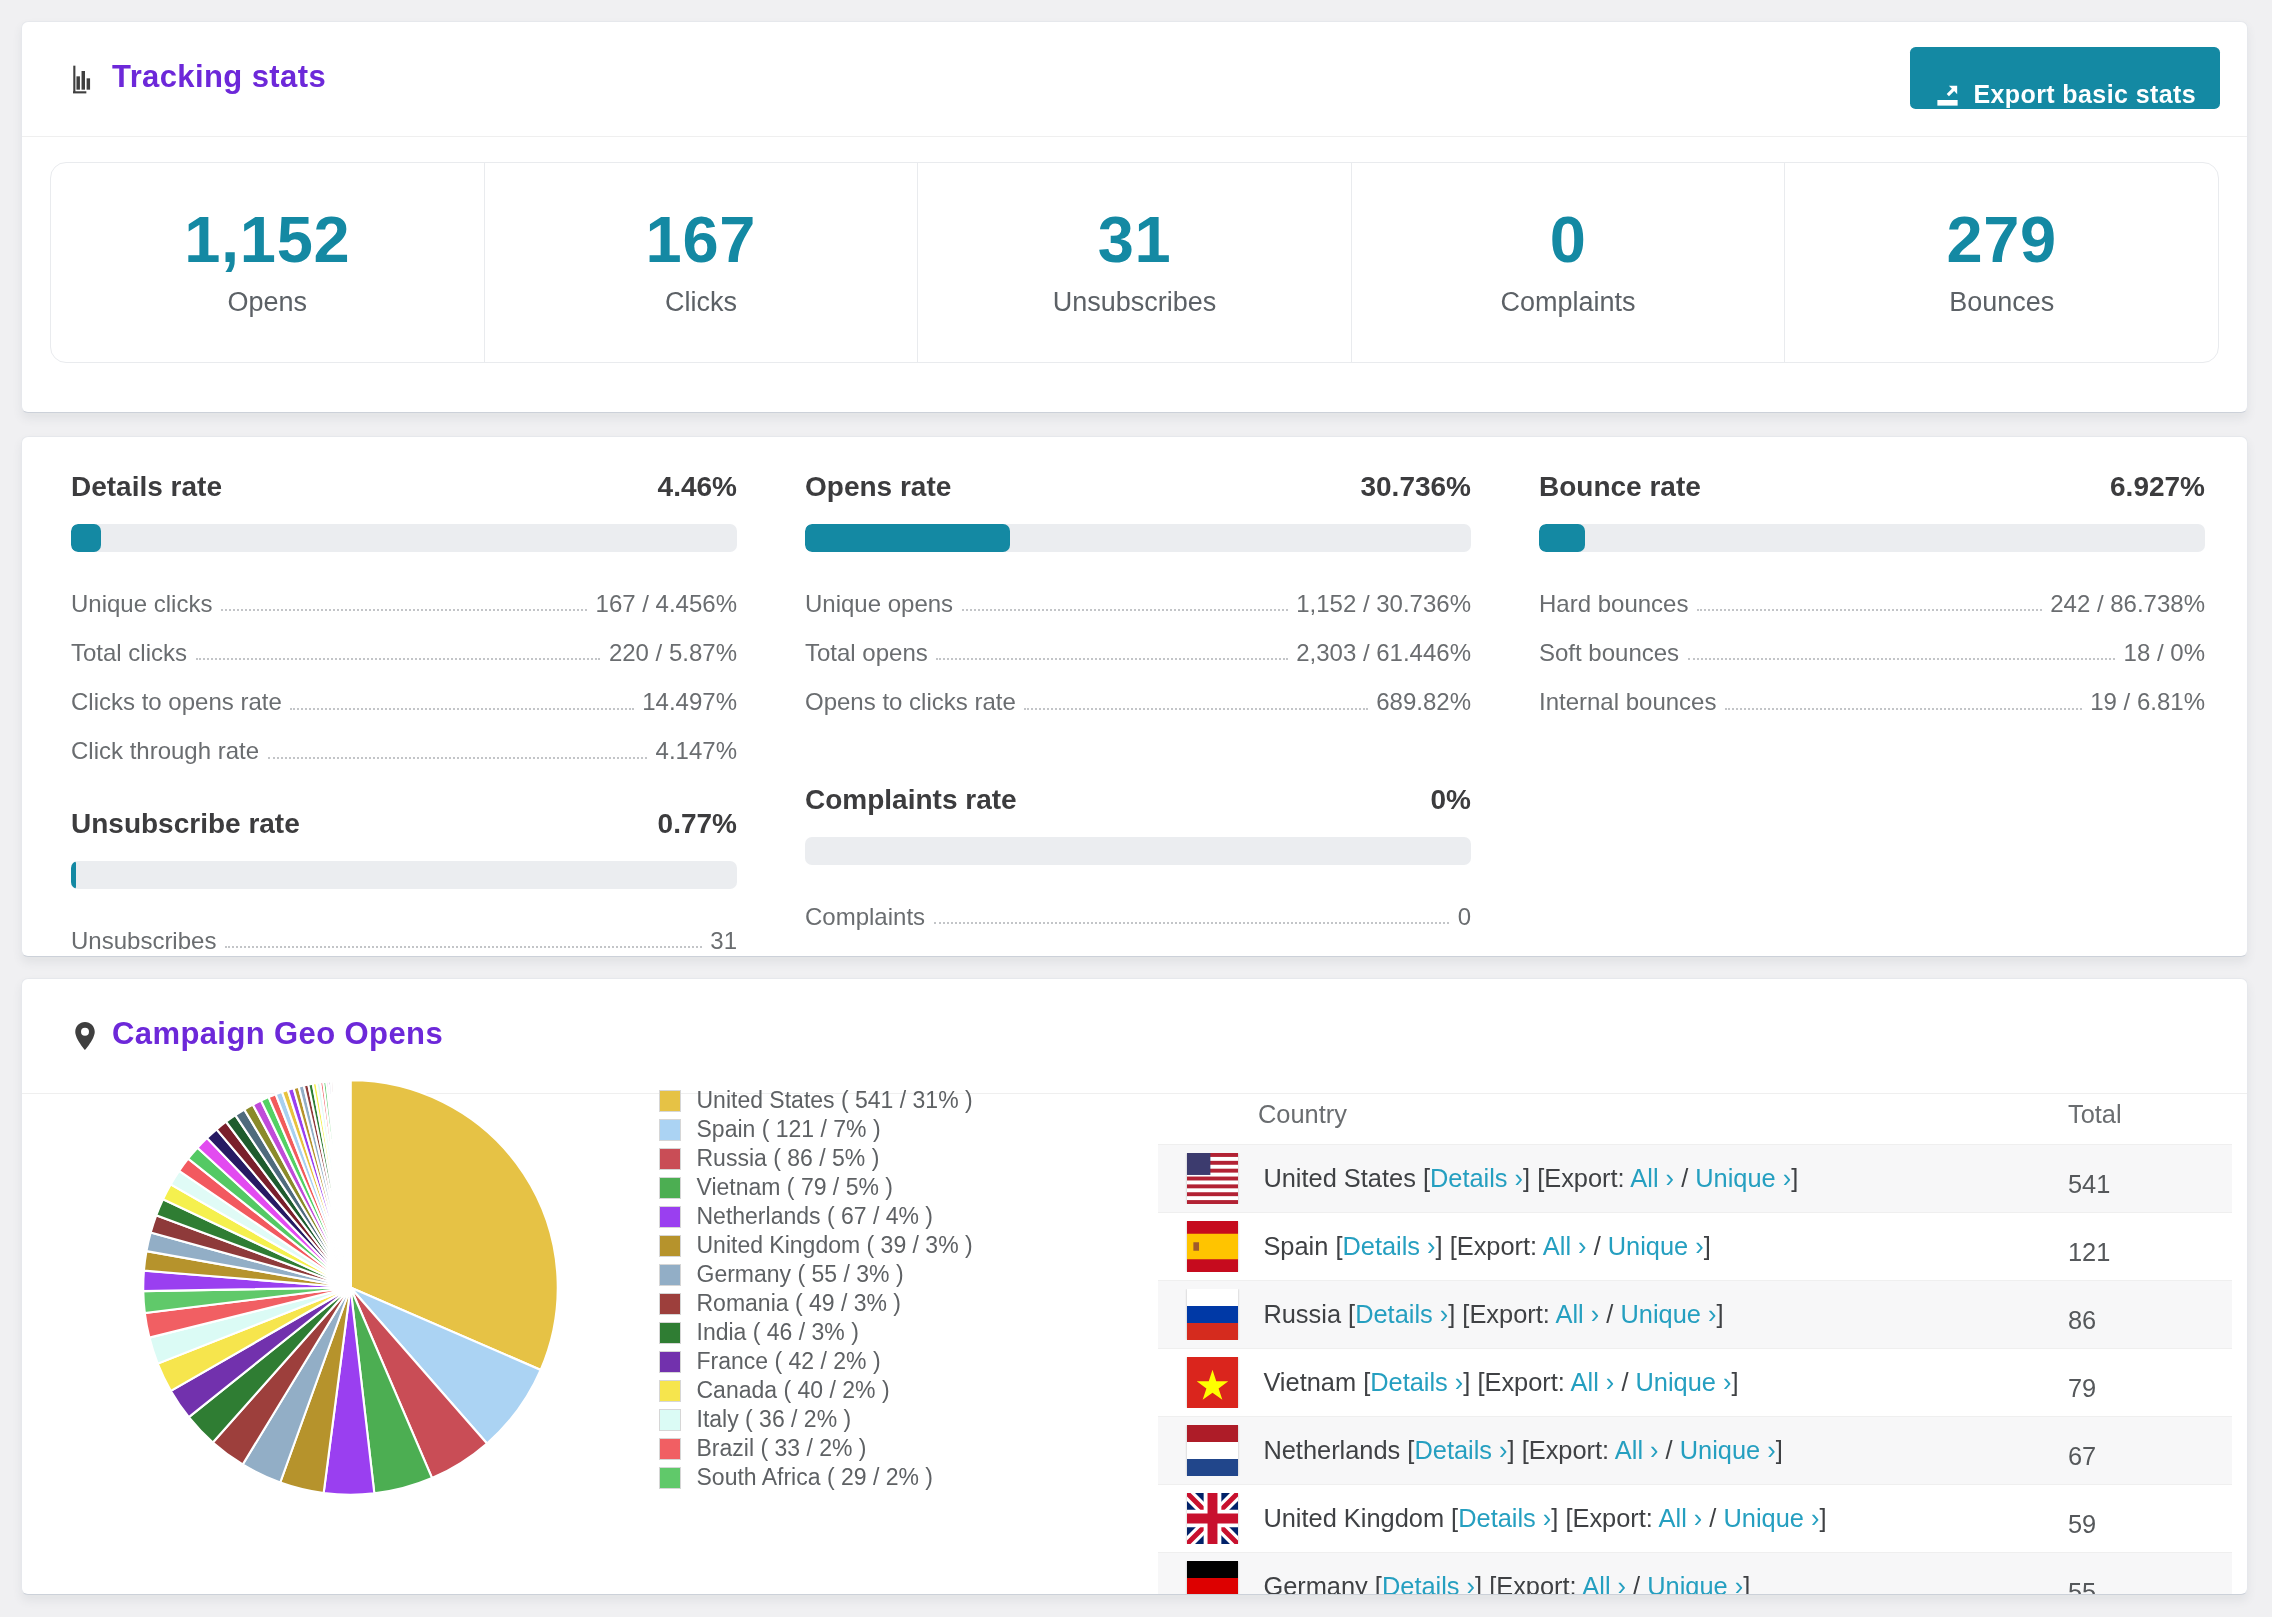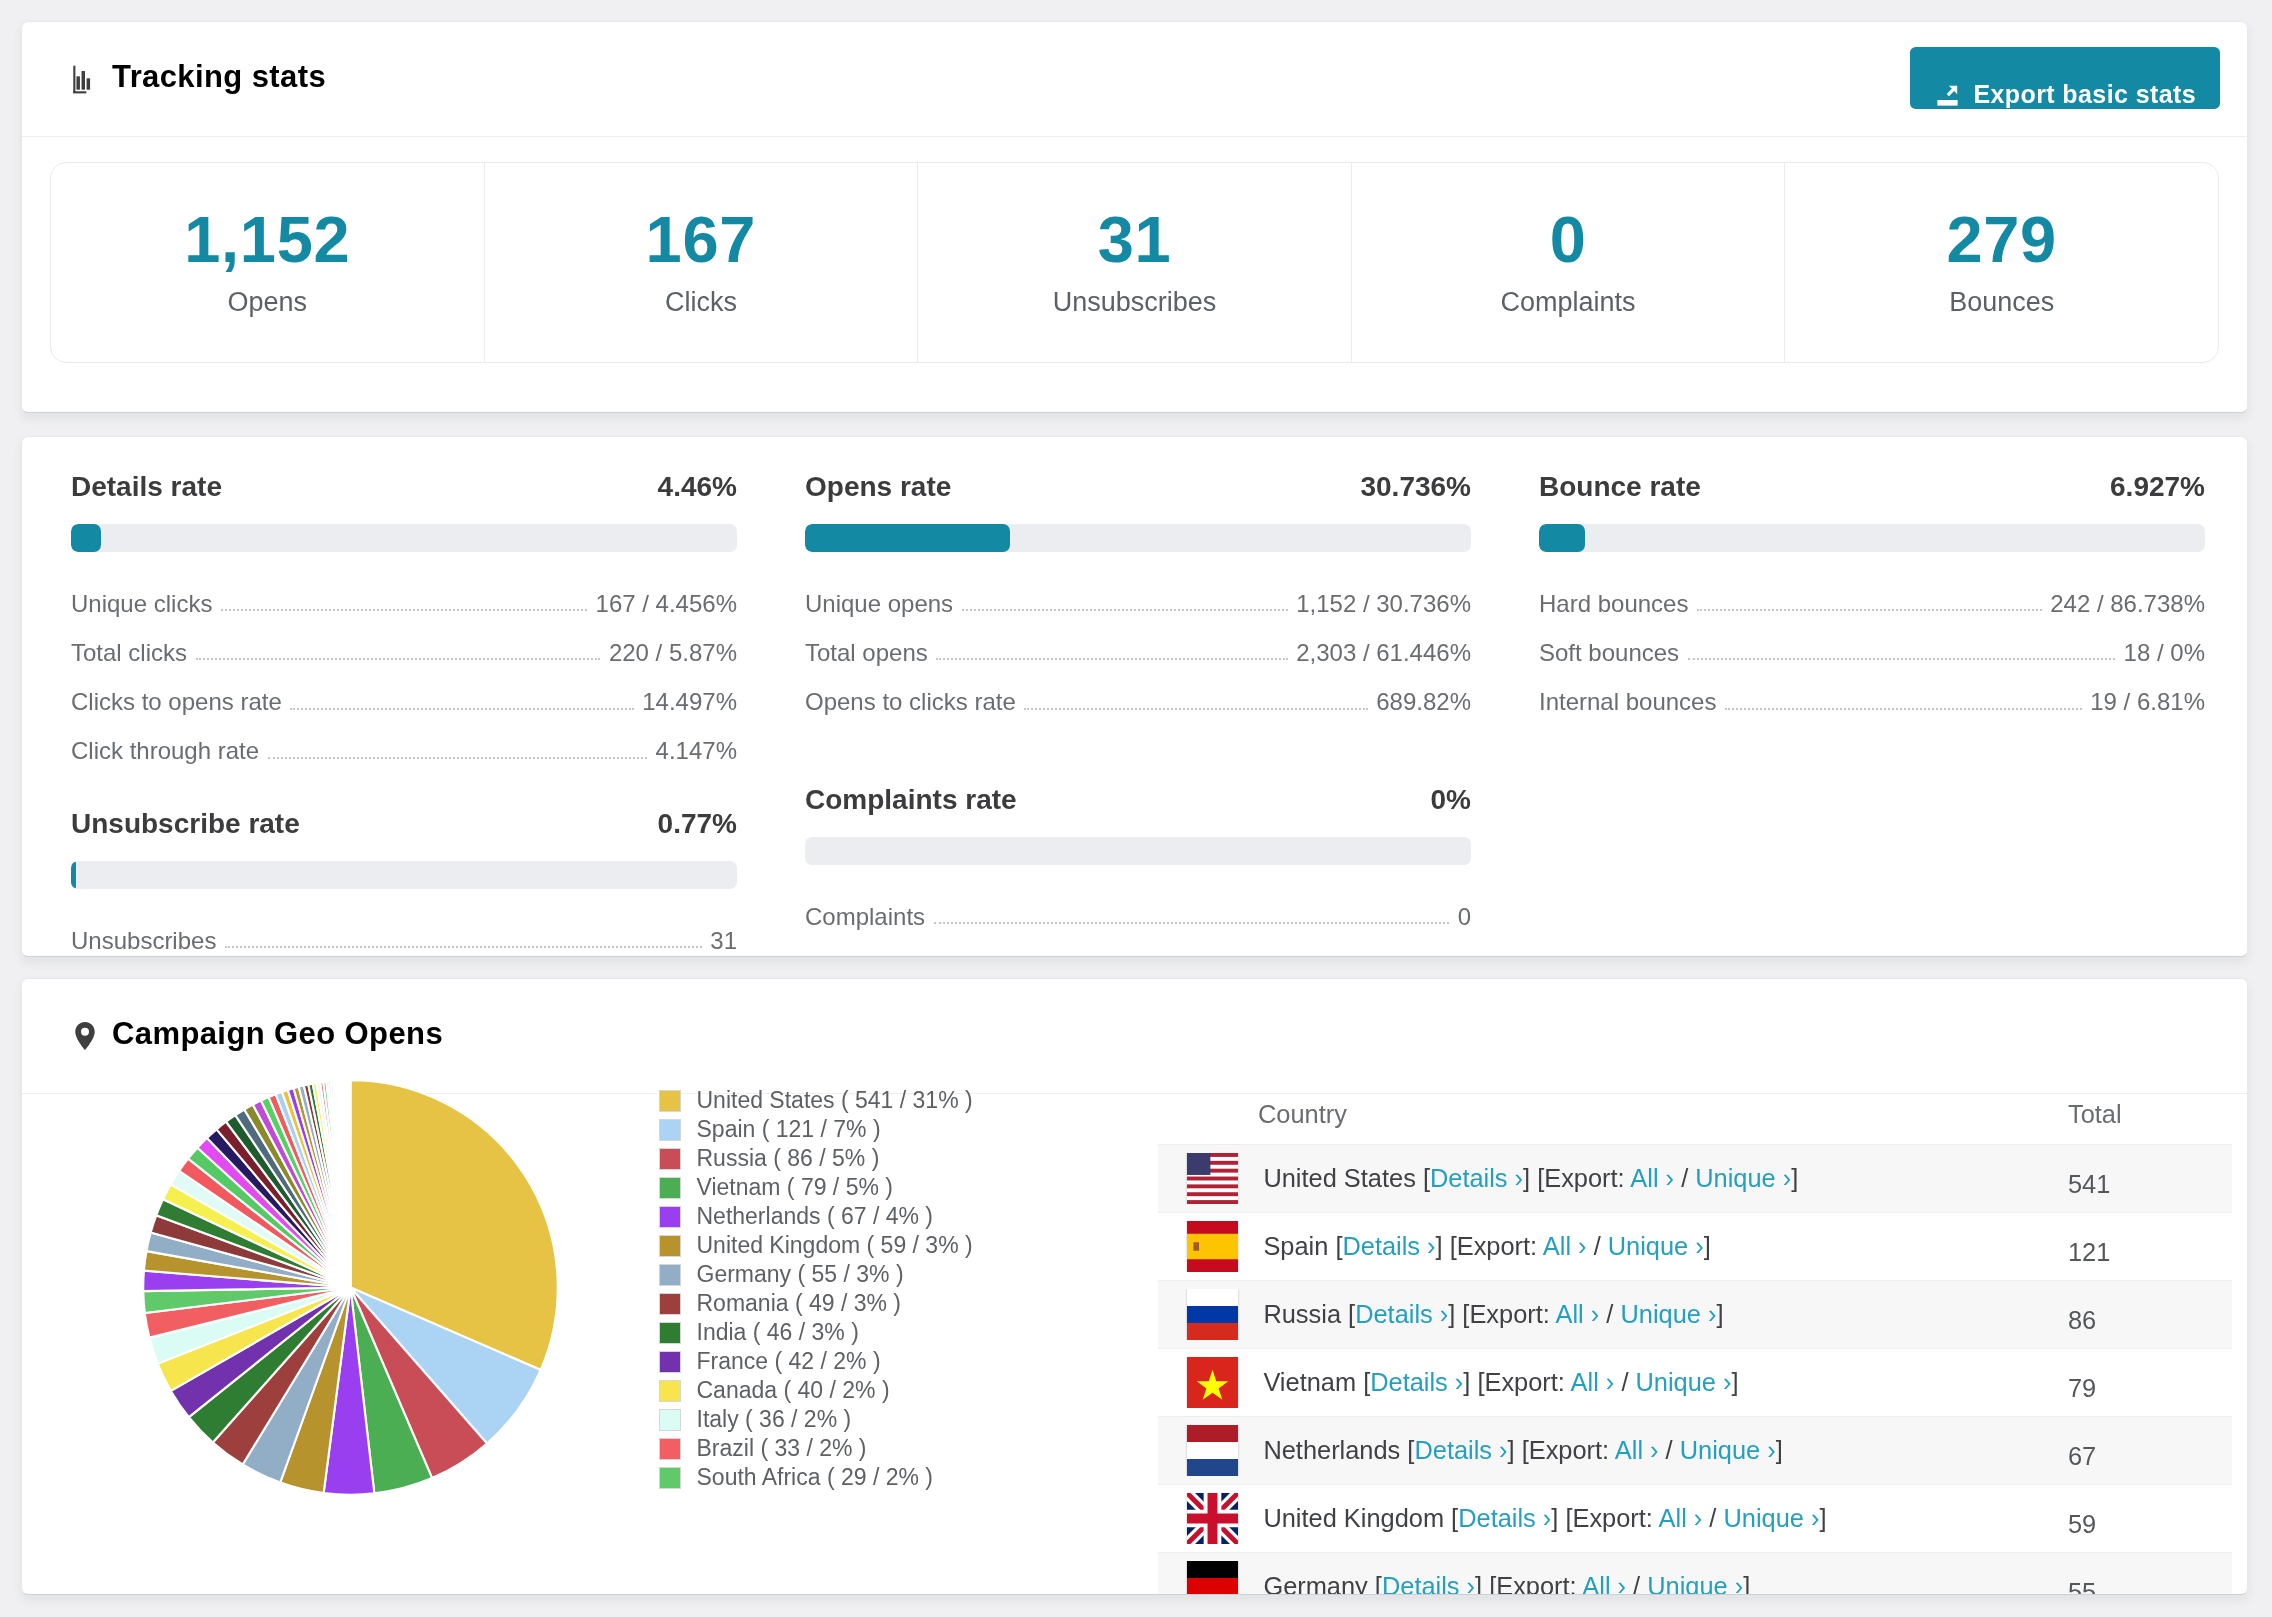--- a/index.html
+++ b/index.html
@@ -15,21 +15,21 @@
     border:1.4px solid #e6e8ec;border-bottom-color:#ccd1d9;border-radius:7px;
     box-shadow:0 5.6px 10px rgba(70,75,90,0.08);
     box-sizing:border-box;
   }
   .card1{top:21px;height:392px;}
   .card2{top:436px;height:521px;}
   .card3{top:978px;height:617px;overflow:hidden;}
 
   
   .card-head{position:absolute;left:0;top:0;right:0;height:114px;border-bottom:1.4px solid #efefef;}
-  .head-title{position:absolute;left:90px;top:37px;font-size:31px;font-weight:600;color:#000000;letter-spacing:0.4px;}
+  .head-title{position:absolute;left:90px;top:37px;font-size:31px;font-weight:600;color:#6d28d9;letter-spacing:0.4px;}
   .head-icon{position:absolute;left:47px;top:41px;width:32px;height:32px;}
   .head-icon svg{width:32px;height:32px;display:block;}
 
   .export-btn{
     position:absolute;right:27px;top:25.4px;height:62px;
     background:#1489a3;color:#ffffff;border:none;border-radius:5.6px;
     font-family:"Liberation Sans",sans-serif;font-size:25px;font-weight:600;letter-spacing:0.4px;
     padding:0 24px;display:flex;align-items:flex-end;gap:12.7px;cursor:pointer;
   }
   .export-btn svg{width:27px;height:27px;display:block;}
@@ -342,21 +342,21 @@
       <div class="litem">
         <span class="lswatch" style="background: rgb(76, 174, 82);"></span>
         <span class="ltext">Vietnam ( 79 / 5% )</span>
       </div>
       <div class="litem">
         <span class="lswatch" style="background: rgb(154, 63, 240);"></span>
         <span class="ltext">Netherlands ( 67 / 4% )</span>
       </div>
       <div class="litem">
         <span class="lswatch" style="background: rgb(182, 147, 44);"></span>
-        <span class="ltext">United Kingdom ( 59 / 3% )</span>
+        <span class="ltext">United Kingdom ( 39 / 3% )</span>
       </div>
       <div class="litem">
         <span class="lswatch" style="background: rgb(146, 174, 198);"></span>
         <span class="ltext">Germany ( 55 / 3% )</span>
       </div>
       <div class="litem">
         <span class="lswatch" style="background: rgb(157, 63, 60);"></span>
         <span class="ltext">Romania ( 49 / 3% )</span>
       </div>
       <div class="litem">

